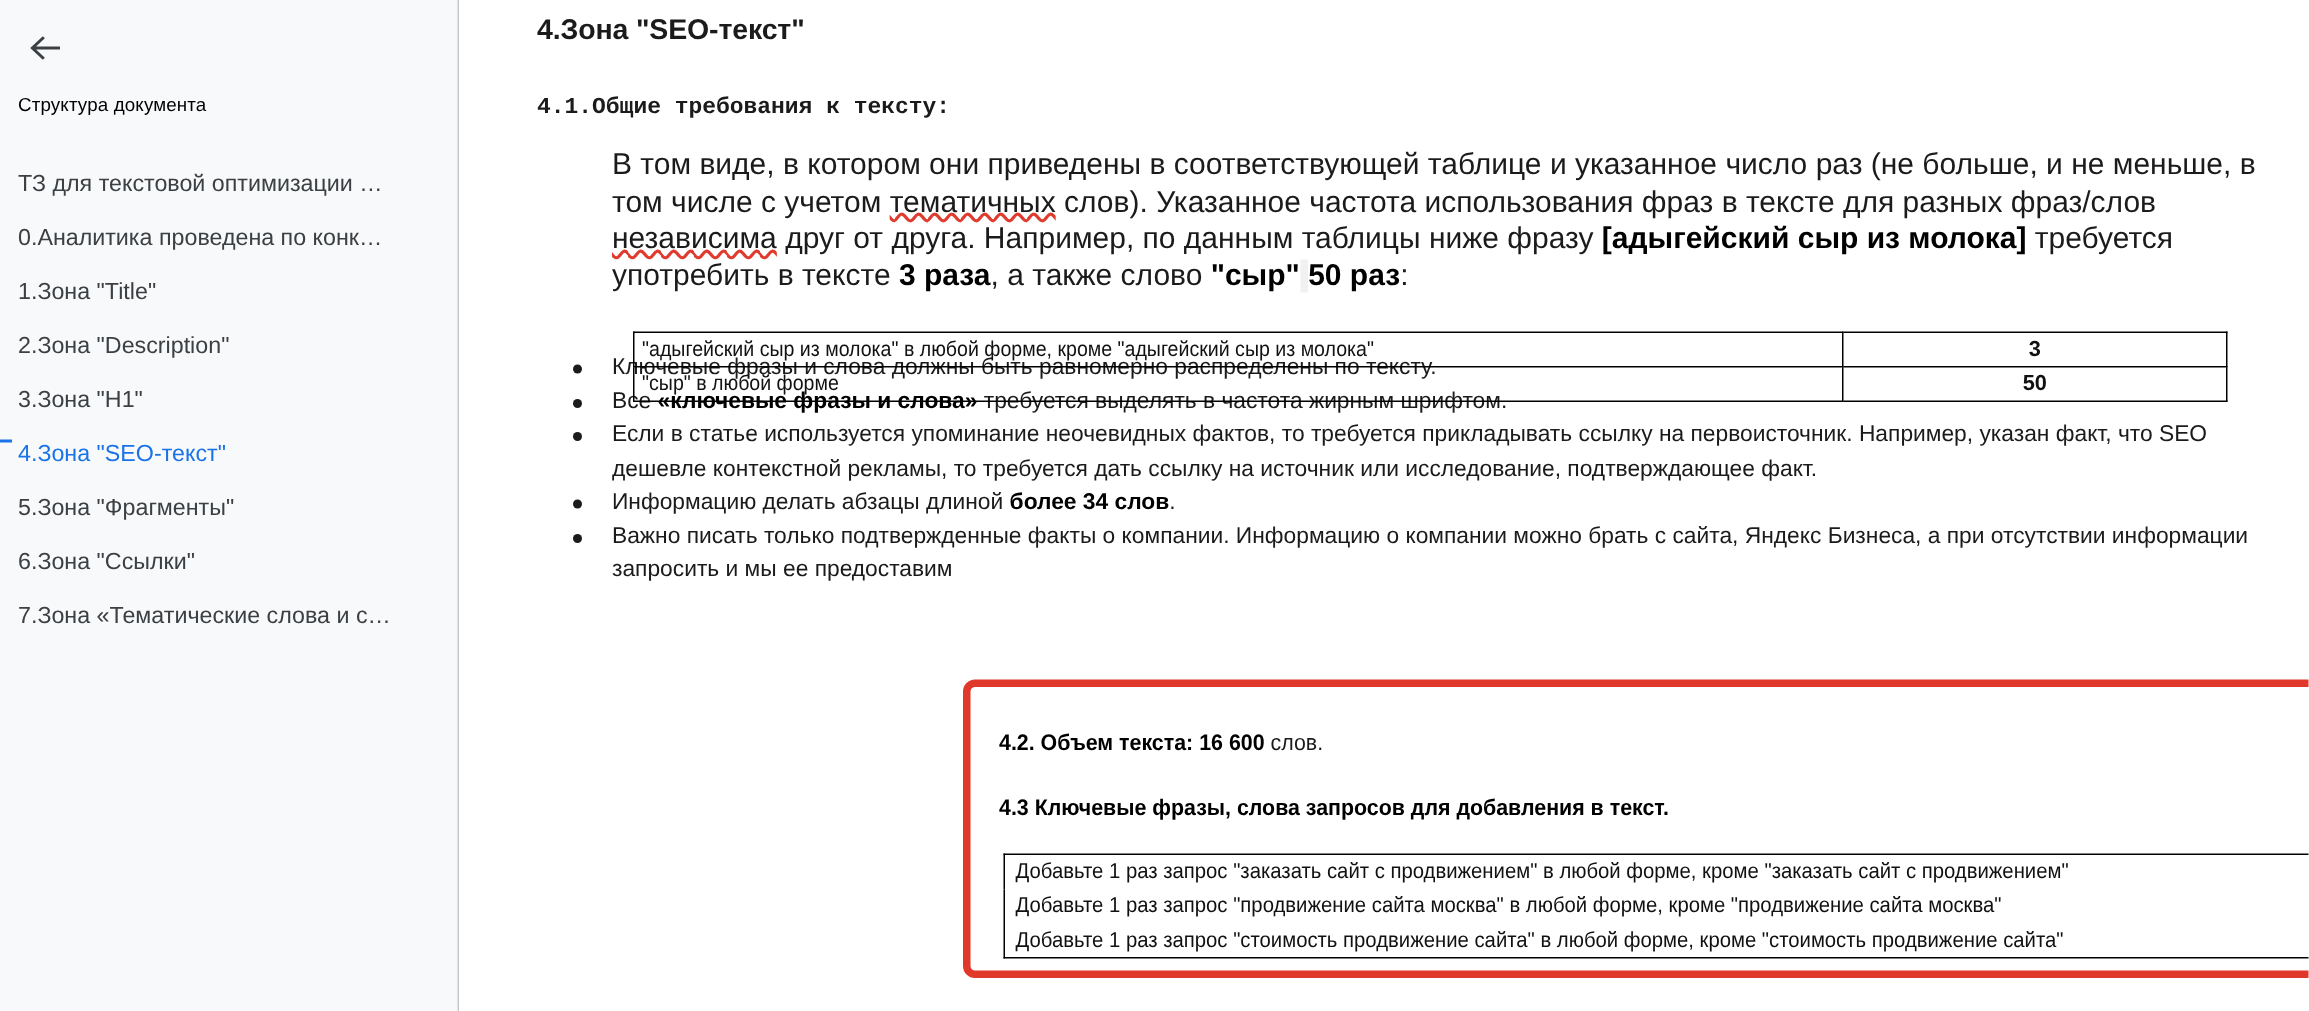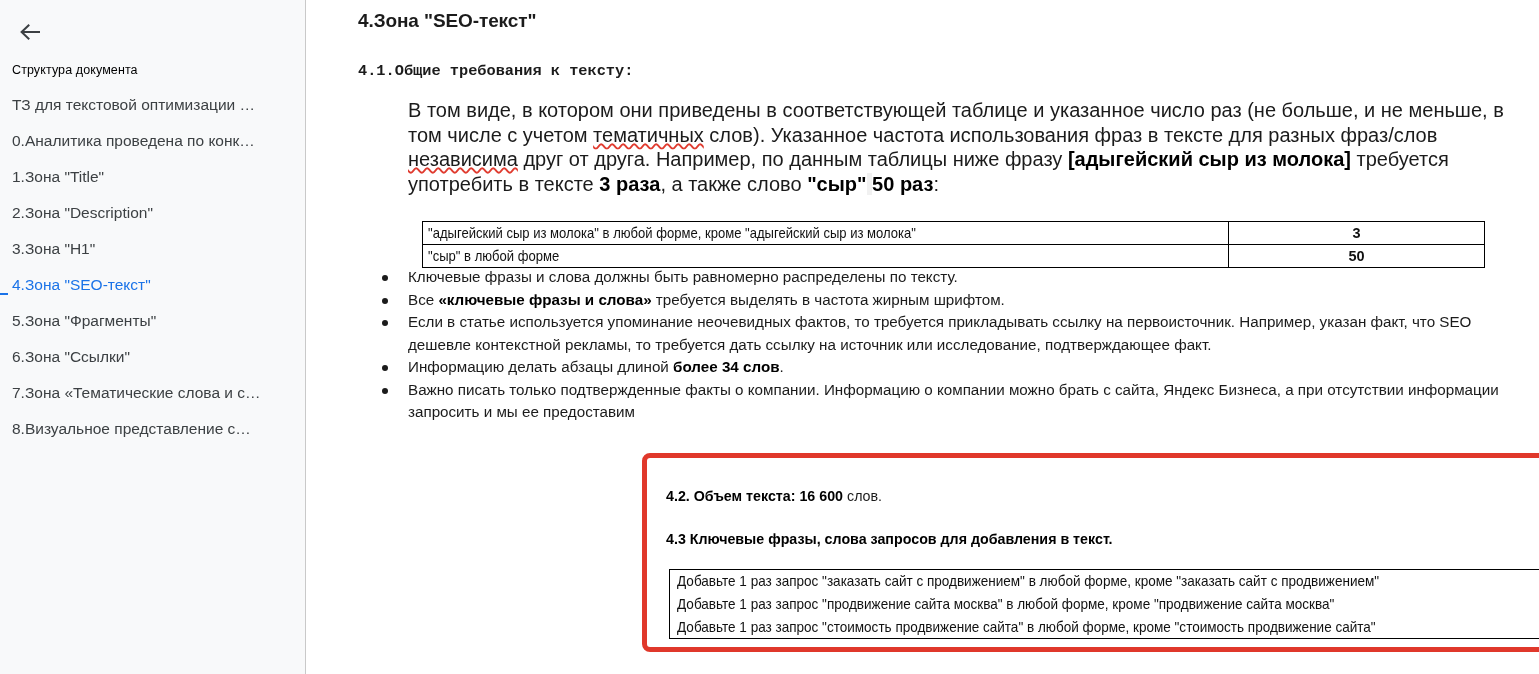--- a/index.html
+++ b/index.html
@@ -32,21 +32,21 @@
     position: absolute; left: 12px; top: 63px;
     font-size: 12.5px; color: #000000; letter-spacing: .1px;
     white-space: nowrap;
   }
   #outline-list {
     position: absolute; left: 0; top: 96px; right: 0;
   }
   .outline-item {
     position: relative;
     height: 36px;
-    display: flex; align-items: flex-start;
+    display: flex; align-items: flex-end;
     padding-left: 12px; padding-right: 10px;
     font-size: 15.5px;
     color: #3c4043;
     white-space: nowrap;
     overflow: hidden;
     cursor: pointer;
   }
   .outline-item .txt {
     overflow: hidden; text-overflow: ellipsis; white-space: nowrap;
     max-width: 272px; display: block;
@@ -213,37 +213,34 @@
       </div>
       <div class="outline-item">
         <span class="txt">5.Зона "Фрагменты"</span>
       </div>
       <div class="outline-item">
         <span class="txt">6.Зона "Ссылки"</span>
       </div>
       <div class="outline-item">
         <span class="txt">7.Зона «Тематические слова и с…</span>
       </div>
-      <div class="outline-item">
-        <span class="txt">8.Визуальное представление с…</span>
-      </div>
     </nav>
   </aside>
 
   <main id="doc">
     <div id="doc-inner">
 
       <h1 class="h-title">4.Зона "SEO-текст"</h1>
 
       <h2 class="h-sub">4.1.Общие требования к тексту:</h2>
 
 
       <p class="para-indent"><span>В том виде, в котором они приведены в соответствующей таблице и указанное число раз (не больше, и не меньше, в том числе с учетом </span><span class="sp">тематичных</span><span> слов). Указанное частота использования фраз в тексте для разных фраз/слов </span><span class="sp">независима</span><span> друг от друга. Например, по данным таблицы ниже фразу </span><b>[адыгейский сыр из молока]</b><span> требуется употребить в тексте </span><b>3 раза</b><span>, а также слово </span><b>"сыр"</b><span class="hl">&nbsp;</span><b>50 раз</b><span>:</span></p>
 
-      <ul class="doc-list" style="margin-top:70px;">
+      <ul class="doc-list" style="margin-top:38px;">
         <li><span>Ключевые фразы и слова должны быть равномерно распределены по тексту.</span></li>
         <li><span>Все </span><b>«ключевые фразы и слова»</b><span> требуется выделять в частота жирным шрифтом.</span></li>
         <li><span>Если в статье используется упоминание неочевидных фактов, то требуется прикладывать ссылку на первоисточник. Например, указан факт, что SEO дешевле контекстной рекламы, то требуется дать ссылку на источник или исследование, подтверждающее факт.</span></li>
         <li><span>Информацию делать абзацы длиной </span><b>более 34 слов</b><span>.</span></li>
         <li><span>Важно писать только подтвержденные факты о компании. Информацию о компании можно брать с сайта, Яндекс Бизнеса, а при отсутствии информации запросить и мы ее предоставим</span></li>
       </ul>
 
       <table id="table-freq" class="tbl">
         <tbody>
           <tr>

